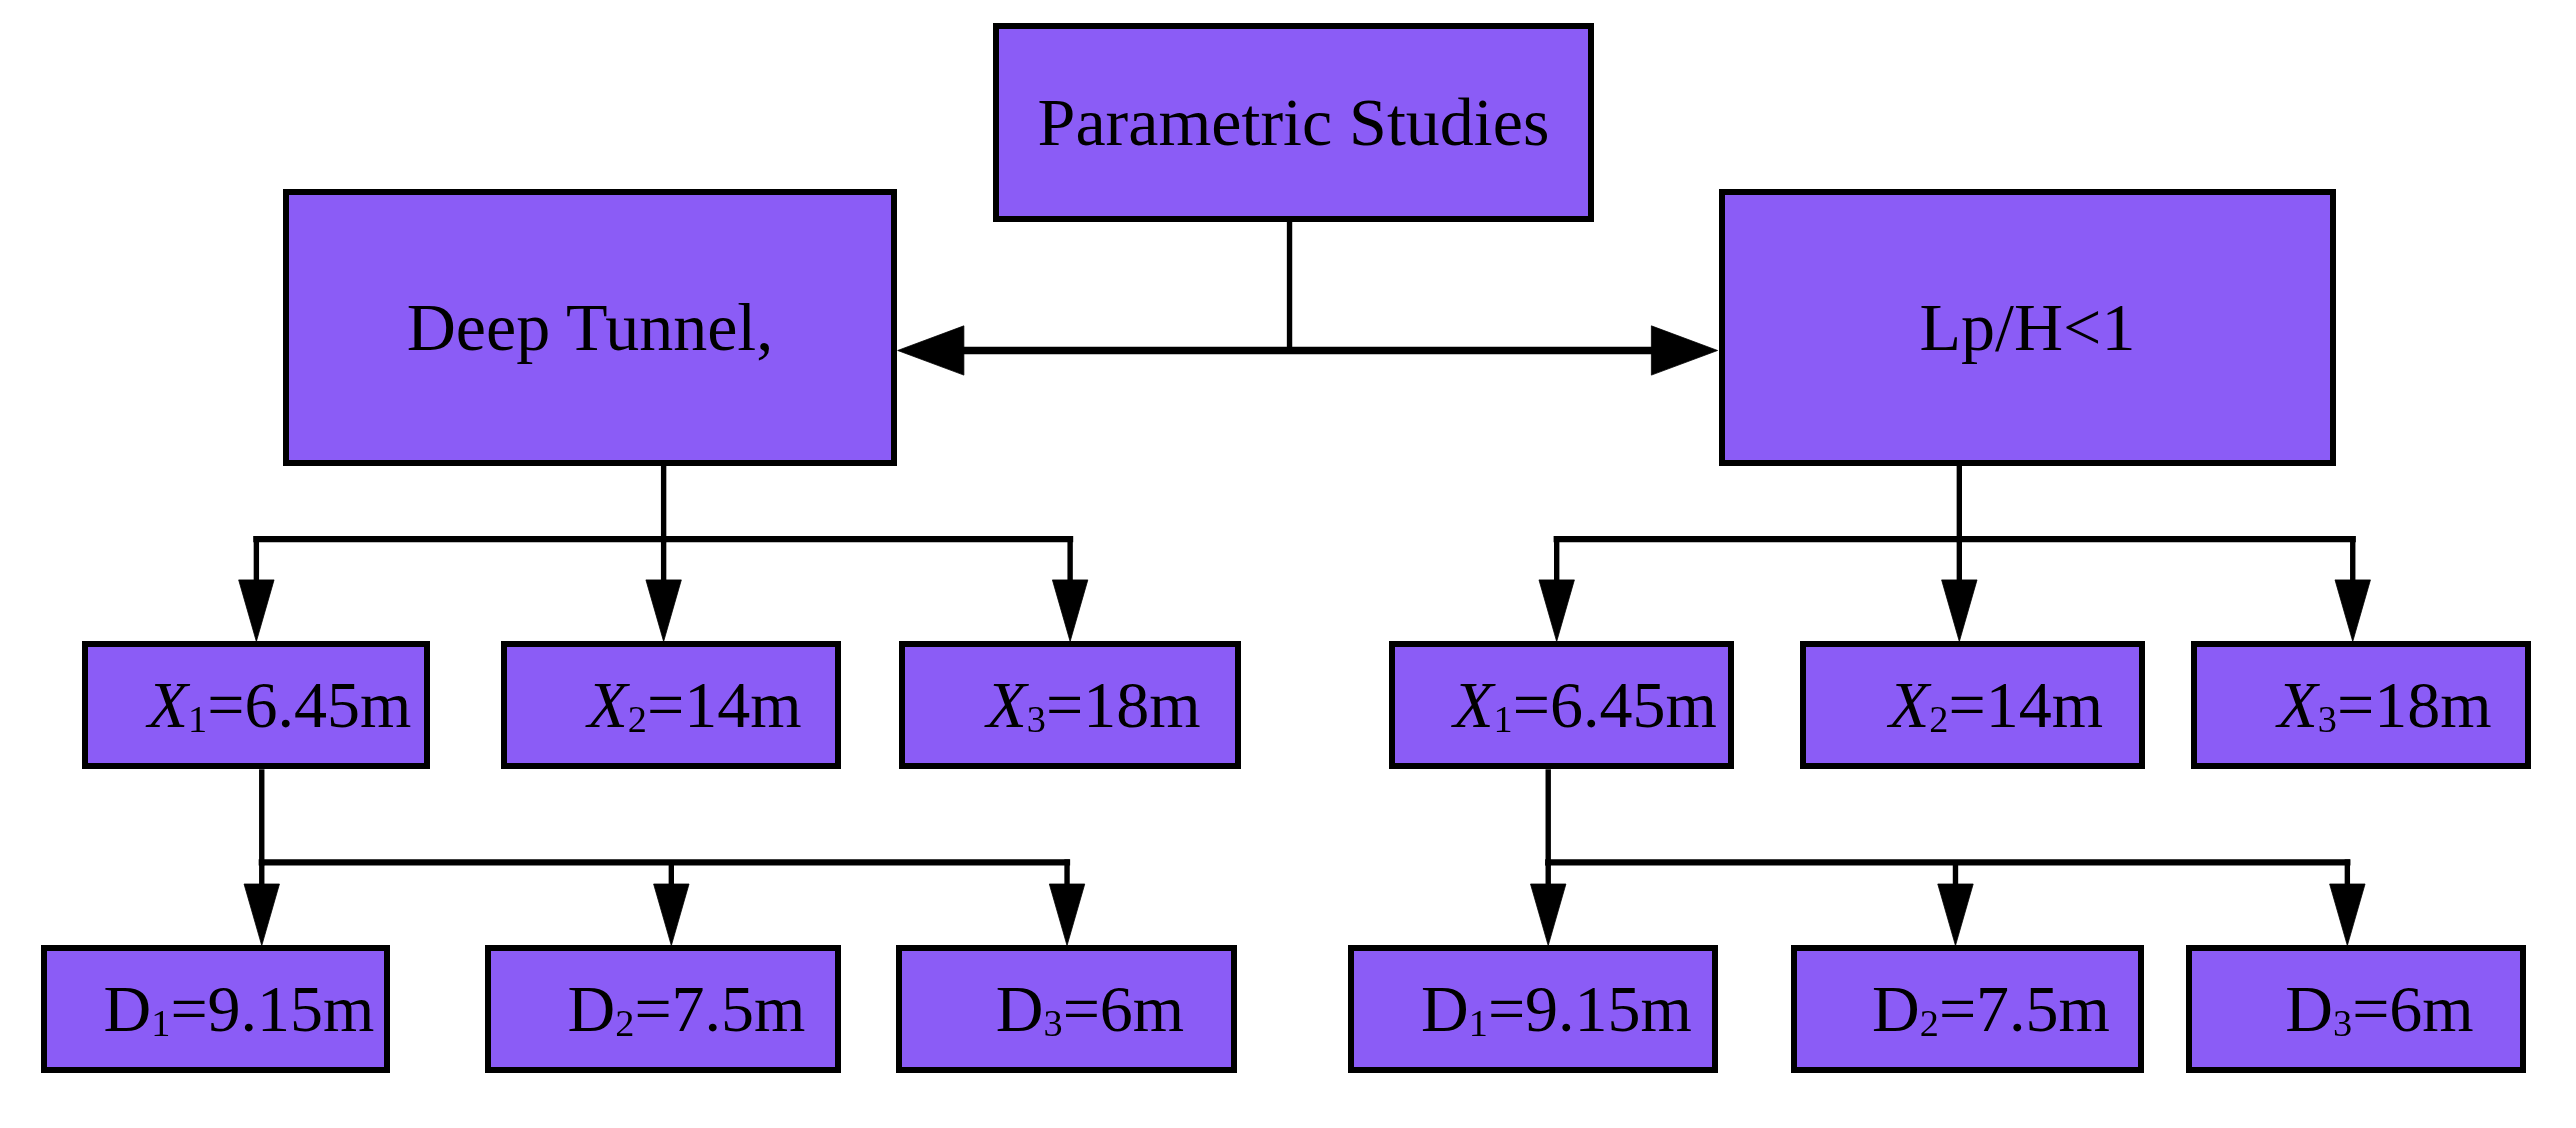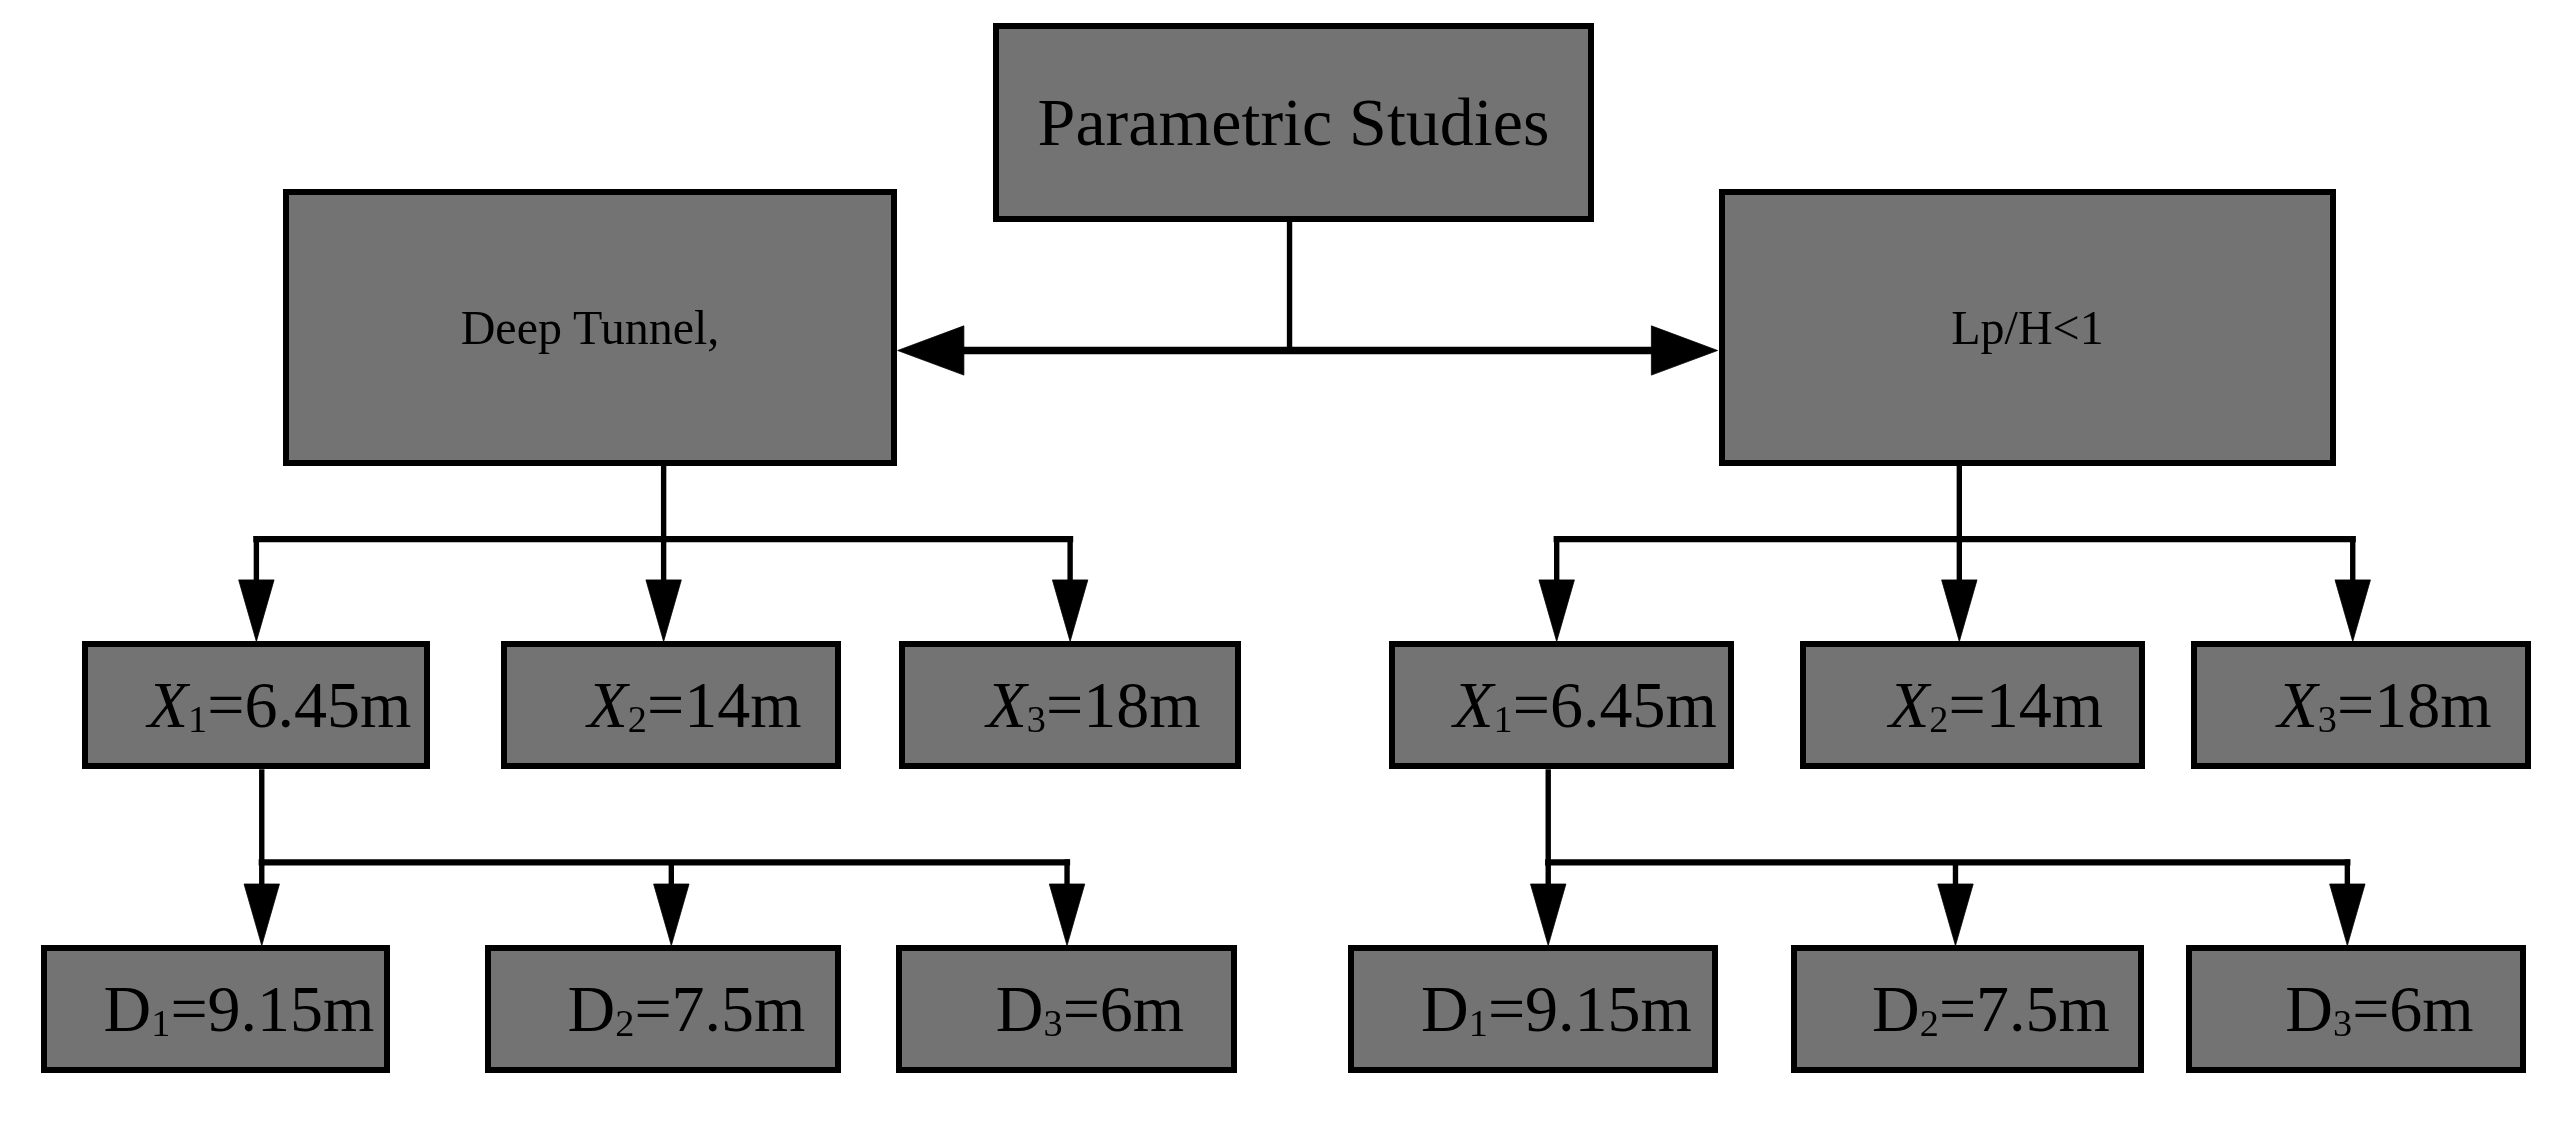--- a/index.html
+++ b/index.html
@@ -14,32 +14,32 @@
   }
   .connector-layer {
     position: absolute;
     left: 0; top: 0;
     width: 2576px; height: 1129px;
   }
   .box {
     position: absolute;
     box-sizing: border-box;
     border: 6.2px solid #000000;
-    background: #737373;
+    background: #8b5cf6;
     display: flex;
     align-items: center;
     justify-content: center;
     text-align: center;
     white-space: nowrap;
   }
   .root-box   { font-size: 68px; }
   .branch-box {
     flex-direction: row;
     justify-content: space-around;
-    font-size: 48px;
+    font-size: 68px;
     padding: 20px 0;
   }
   .small-box  { font-size: 66px; padding-left: 47px; }
   .var-italic { font-style: italic; }
   .vsub {
     font-size: 0.58em;
     vertical-align: -0.12em;
     line-height: 1;
   }
   .formula { display: inline; }

